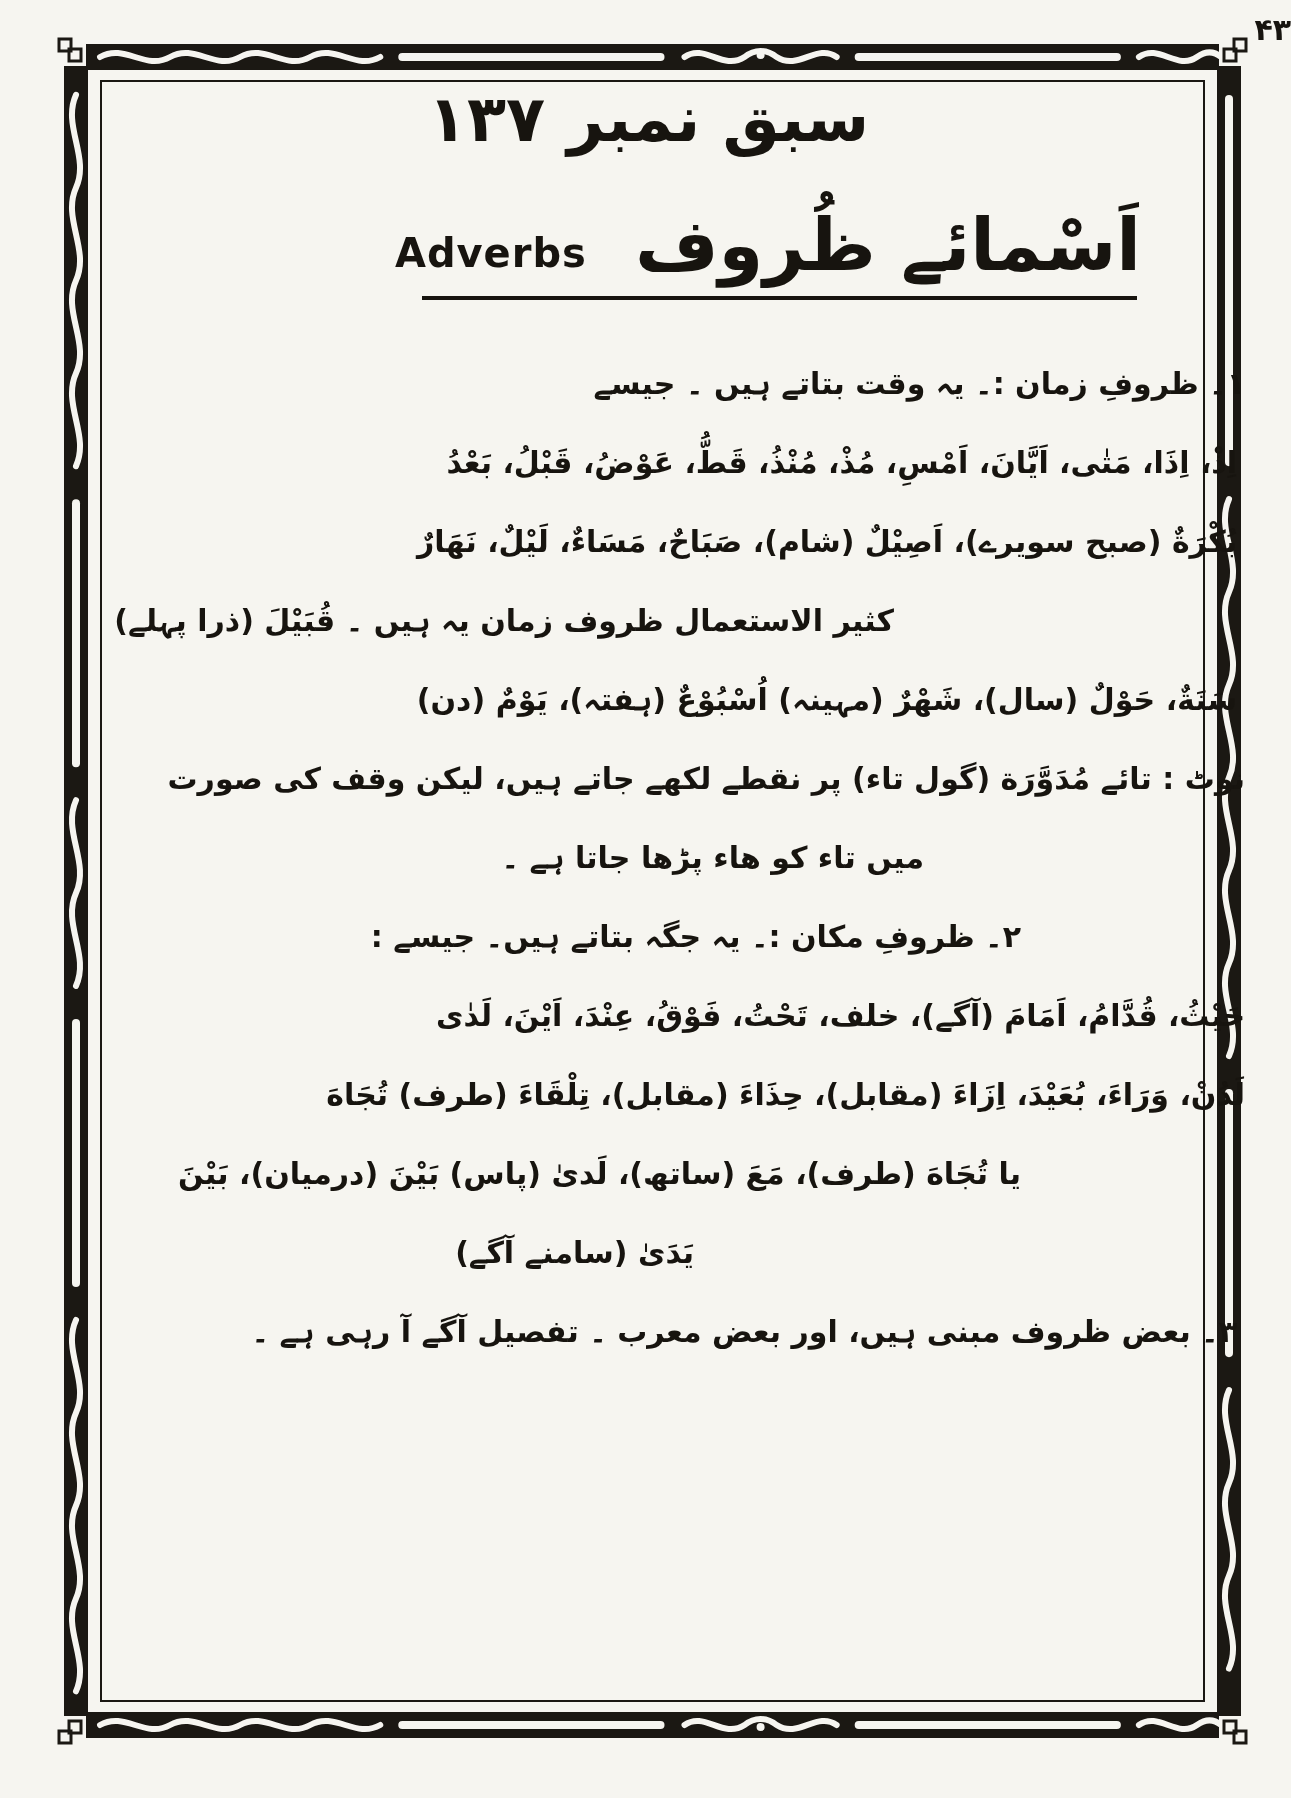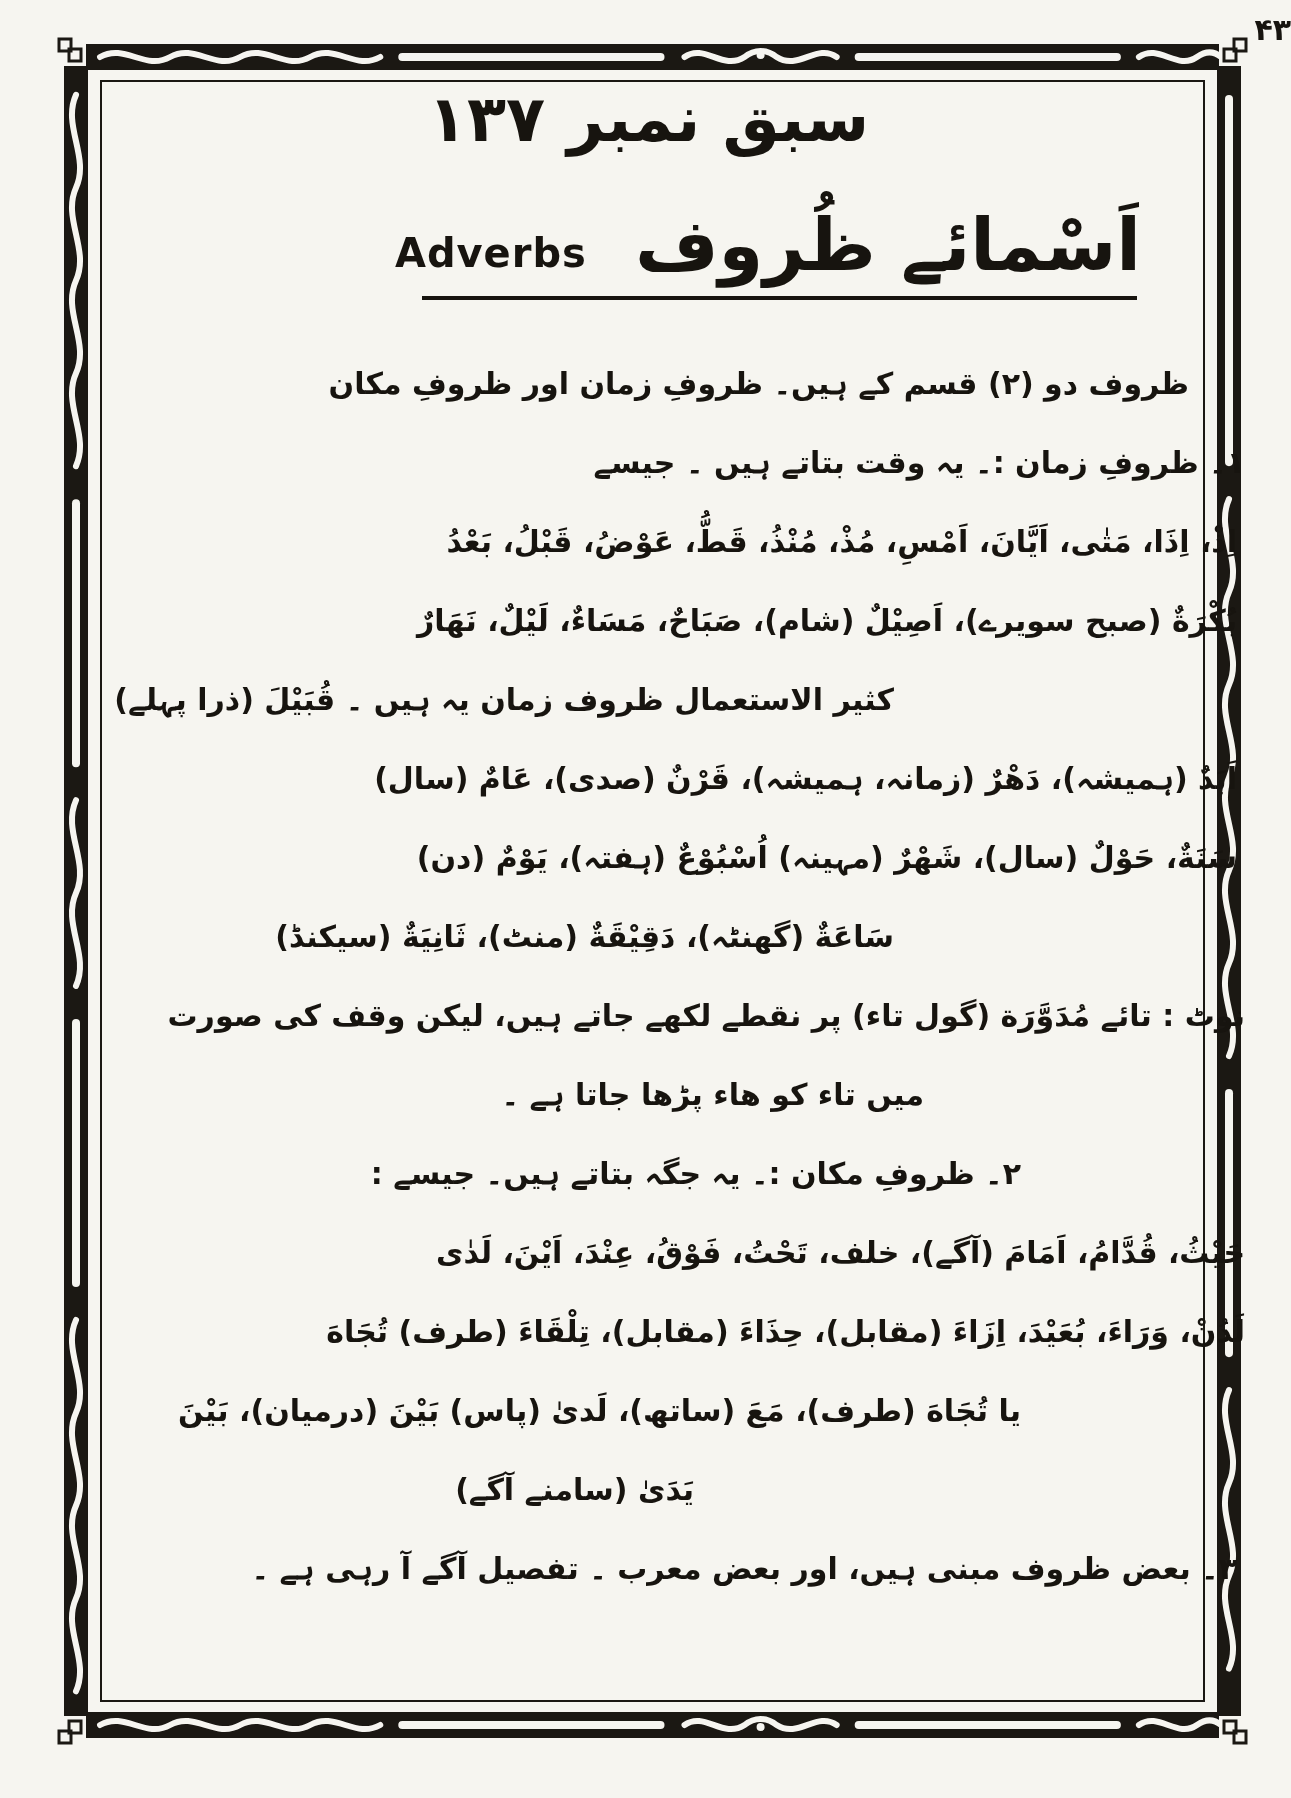--- a/index.html
+++ b/index.html
@@ -148,28 +148,25 @@
   <div class="content">
     <div class="lesson-title">سبق نمبر ۱۳۷</div>
 
     <div class="heading-row">
       <span class="heading-en">Adverbs</span>
       <span class="heading-ur">اَسْمائے ظُروف</span>
     </div>
     <div class="heading-underline"></div>
 
     <div class="body-text">
-      <div class="line p-intro">ظروف دو (۲) قسم کے ہیں۔ ظروفِ زمان اور ظروفِ مکان</div>
       <div class="line p-flush">۱۔ ظروفِ زمان :۔ یہ وقت بتاتے ہیں ۔ جیسے</div>
       <div class="line p-sm">اِذْ، اِذَا، مَتٰی، اَیَّانَ، اَمْسِ، مُذْ، مُنْذُ، قَطُّ، عَوْضُ، قَبْلُ، بَعْدُ</div>
       <div class="line p-sm">بُکْرَةٌ (صبح سویرے)، اَصِیْلٌ (شام)، صَبَاحٌ، مَسَاءٌ، لَیْلٌ، نَهَارٌ</div>
       <div class="line p-mid">کثیر الاستعمال ظروف زمان یہ ہیں ۔ قُبَیْلَ (ذرا پہلے)</div>
-      <div class="line p-sm">اَبَدٌ (ہمیشہ)، دَهْرٌ (زمانہ، ہمیشہ)، قَرْنٌ (صدی)، عَامٌ (سال)</div>
       <div class="line p-sm">سَنَةٌ، حَوْلٌ (سال)، شَهْرٌ (مہینہ) اُسْبُوْعٌ (ہفتہ)، یَوْمٌ (دن)</div>
-      <div class="line p-mid">سَاعَةٌ (گھنٹہ)، دَقِیْقَةٌ (منٹ)، ثَانِیَةٌ (سیکنڈ)</div>
       <div class="line p-flush">نوٹ : تائے مُدَوَّرَة (گول تاء) پر نقطے لکھے جاتے ہیں، لیکن وقف کی صورت</div>
       <div class="line p-mid2">میں تاء کو ھاء پڑھا جاتا ہے ۔</div>
       <div class="line p-ctr">۲۔ ظروفِ مکان :۔ یہ جگہ بتاتے ہیں۔ جیسے :</div>
       <div class="line p-flush">حَیْثُ، قُدَّامُ، اَمَامَ (آگے)، خلف، تَحْتُ، فَوْقُ، عِنْدَ، اَیْنَ، لَدٰی</div>
       <div class="line p-flush">لَدُنْ، وَرَاءَ، بُعَیْدَ، اِزَاءَ (مقابل)، حِذَاءَ (مقابل)، تِلْقَاءَ (طرف) تُجَاهَ</div>
       <div class="line p-ctr">یا تُجَاهَ (طرف)، مَعَ (ساتھ)، لَدیٰ (پاس) بَیْنَ (درمیان)، بَیْنَ</div>
       <div class="line p-big">یَدَیٰ (سامنے آگے)</div>
       <div class="line p-sm">۳۔ بعض ظروف مبنی ہیں، اور بعض معرب ۔ تفصیل آگے آ رہی ہے ۔</div>
     </div>
   </div>

